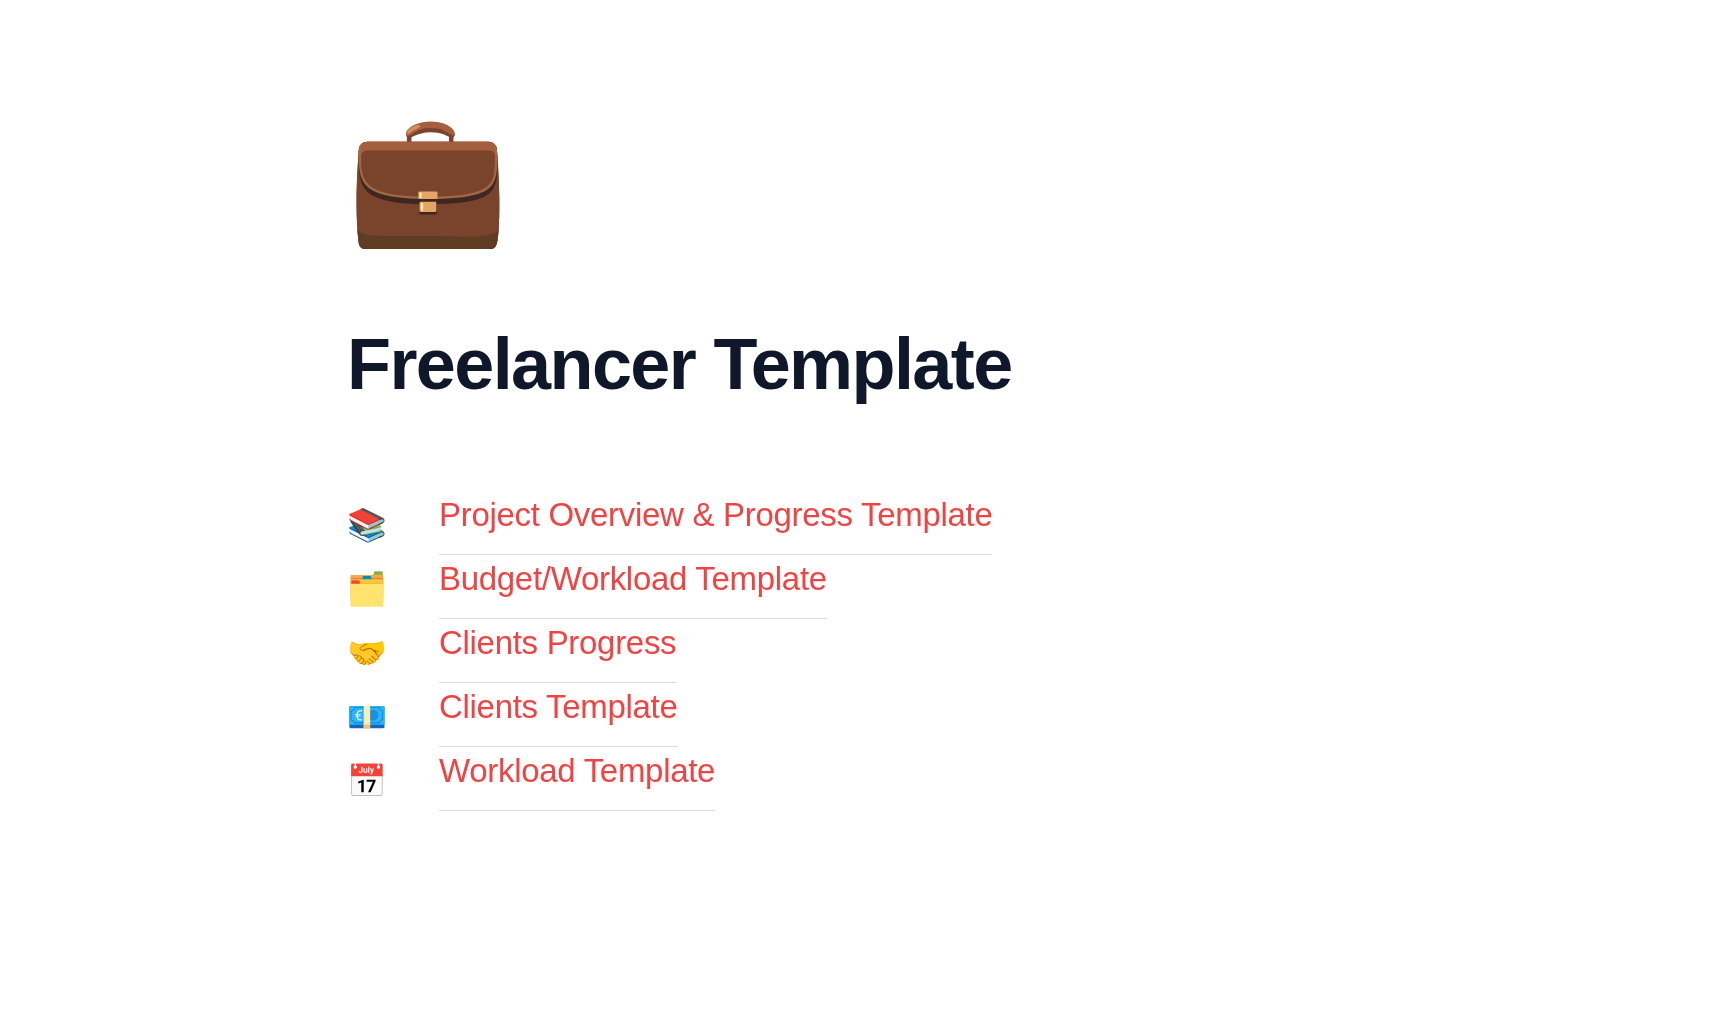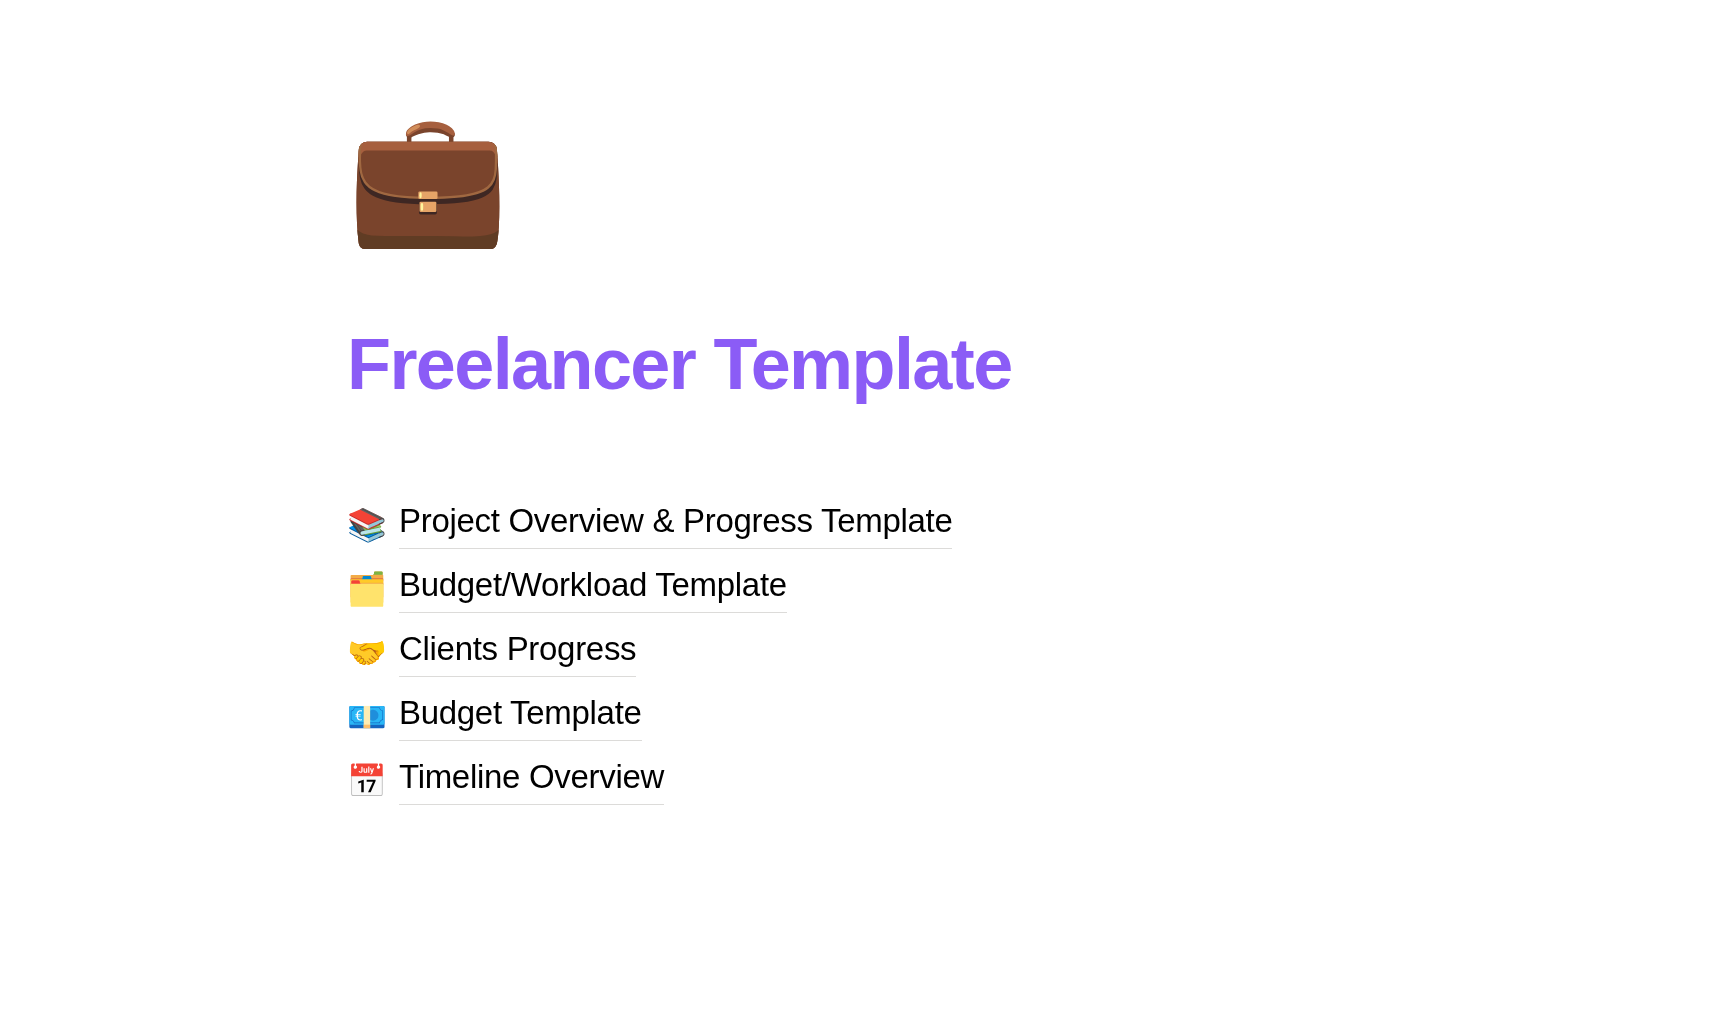--- a/index.html
+++ b/index.html
@@ -42,21 +42,21 @@
 
   
   .page-title {
     margin: 0;
     padding: 0;
     margin-top: 64px;
     font-size: 72px;
     line-height: 1.12;
     font-weight: 700;
     letter-spacing: -1.6px;
-    color: #8b5cf6;
+    color: #0f172a;
     white-space: nowrap;
   }
 
   
   .link-list {
     margin-top: 88px;
     display: block;
   }
 
   .link-row {
@@ -73,28 +73,29 @@
     line-height: 1;
     display: inline-block;
     text-align: left;
     user-select: none;
   }
 
   .link-text {
     font-size: 33px;
     line-height: 1.3;
     font-weight: 400;
-    color: #000000;
+    color: #ef4444;
     letter-spacing: -0.3px;
     white-space: nowrap;
     border-bottom: 1.6px solid #dcdbd9;
-    padding-bottom: 5px;
+    padding-bottom: 17px;
     text-decoration: none;
     cursor: pointer;
     display: inline-block;
+    margin-left: 40px;
   }
 </style>
 </head>
 <body>
 
 <div class="page">
   <div class="page-content">
 
     <div class="page-icon">💼</div>
 
@@ -112,23 +113,23 @@
         <span class="link-text">Budget/Workload Template</span>
       </div>
 
       <div class="link-row">
         <span class="link-emoji">🤝</span>
         <span class="link-text">Clients Progress</span>
       </div>
 
       <div class="link-row">
         <span class="link-emoji">💶</span>
-        <span class="link-text">Budget Template</span>
+        <span class="link-text">Clients Template</span>
       </div>
 
       <div class="link-row">
         <span class="link-emoji">📅</span>
-        <span class="link-text">Timeline Overview</span>
+        <span class="link-text">Workload Template</span>
       </div>
 
     </div>
   </div>
 </div>
 
 </body></html>

